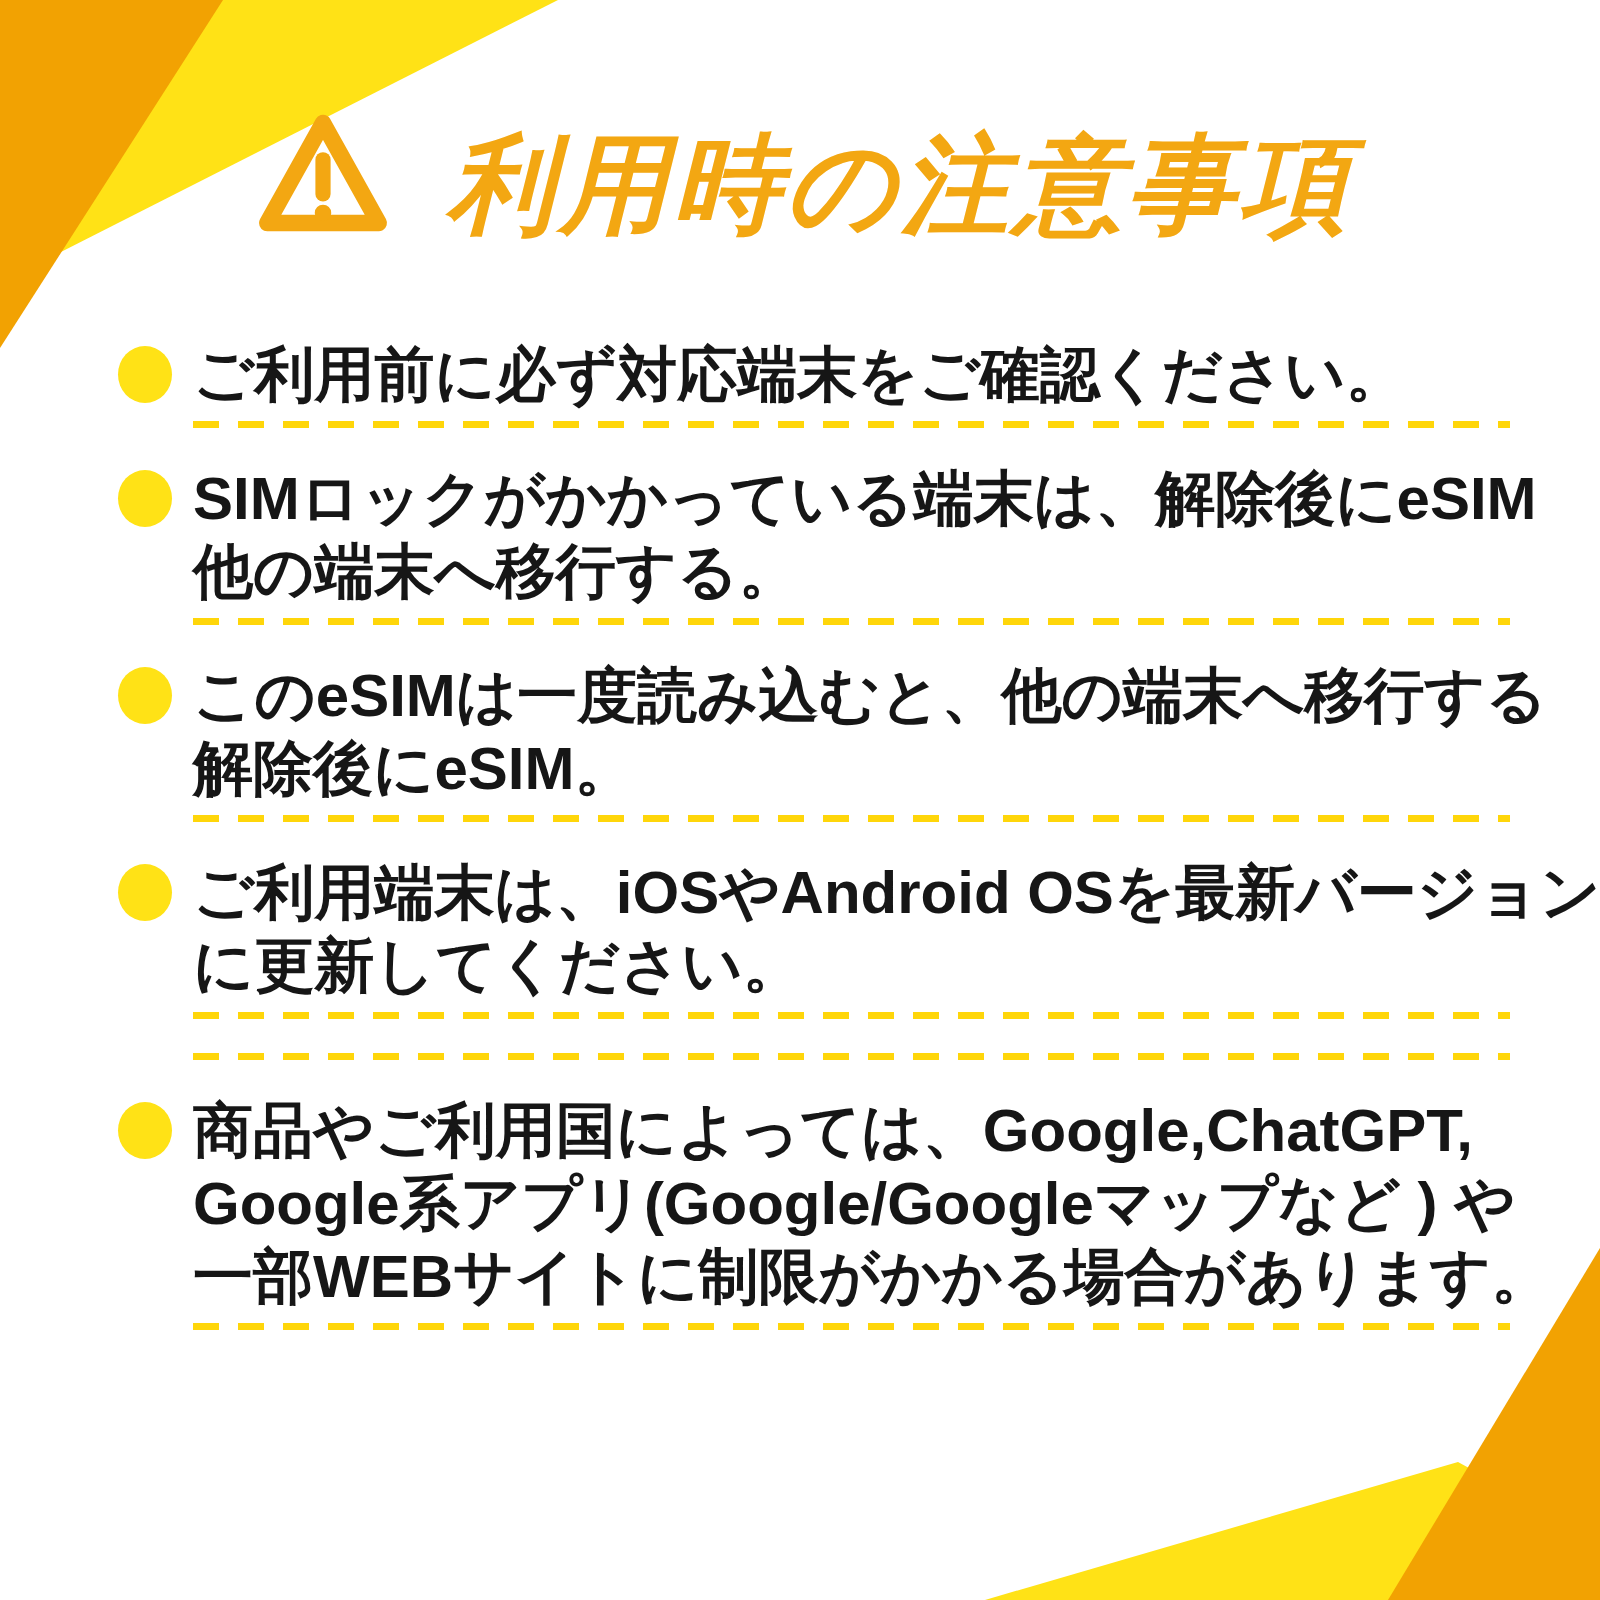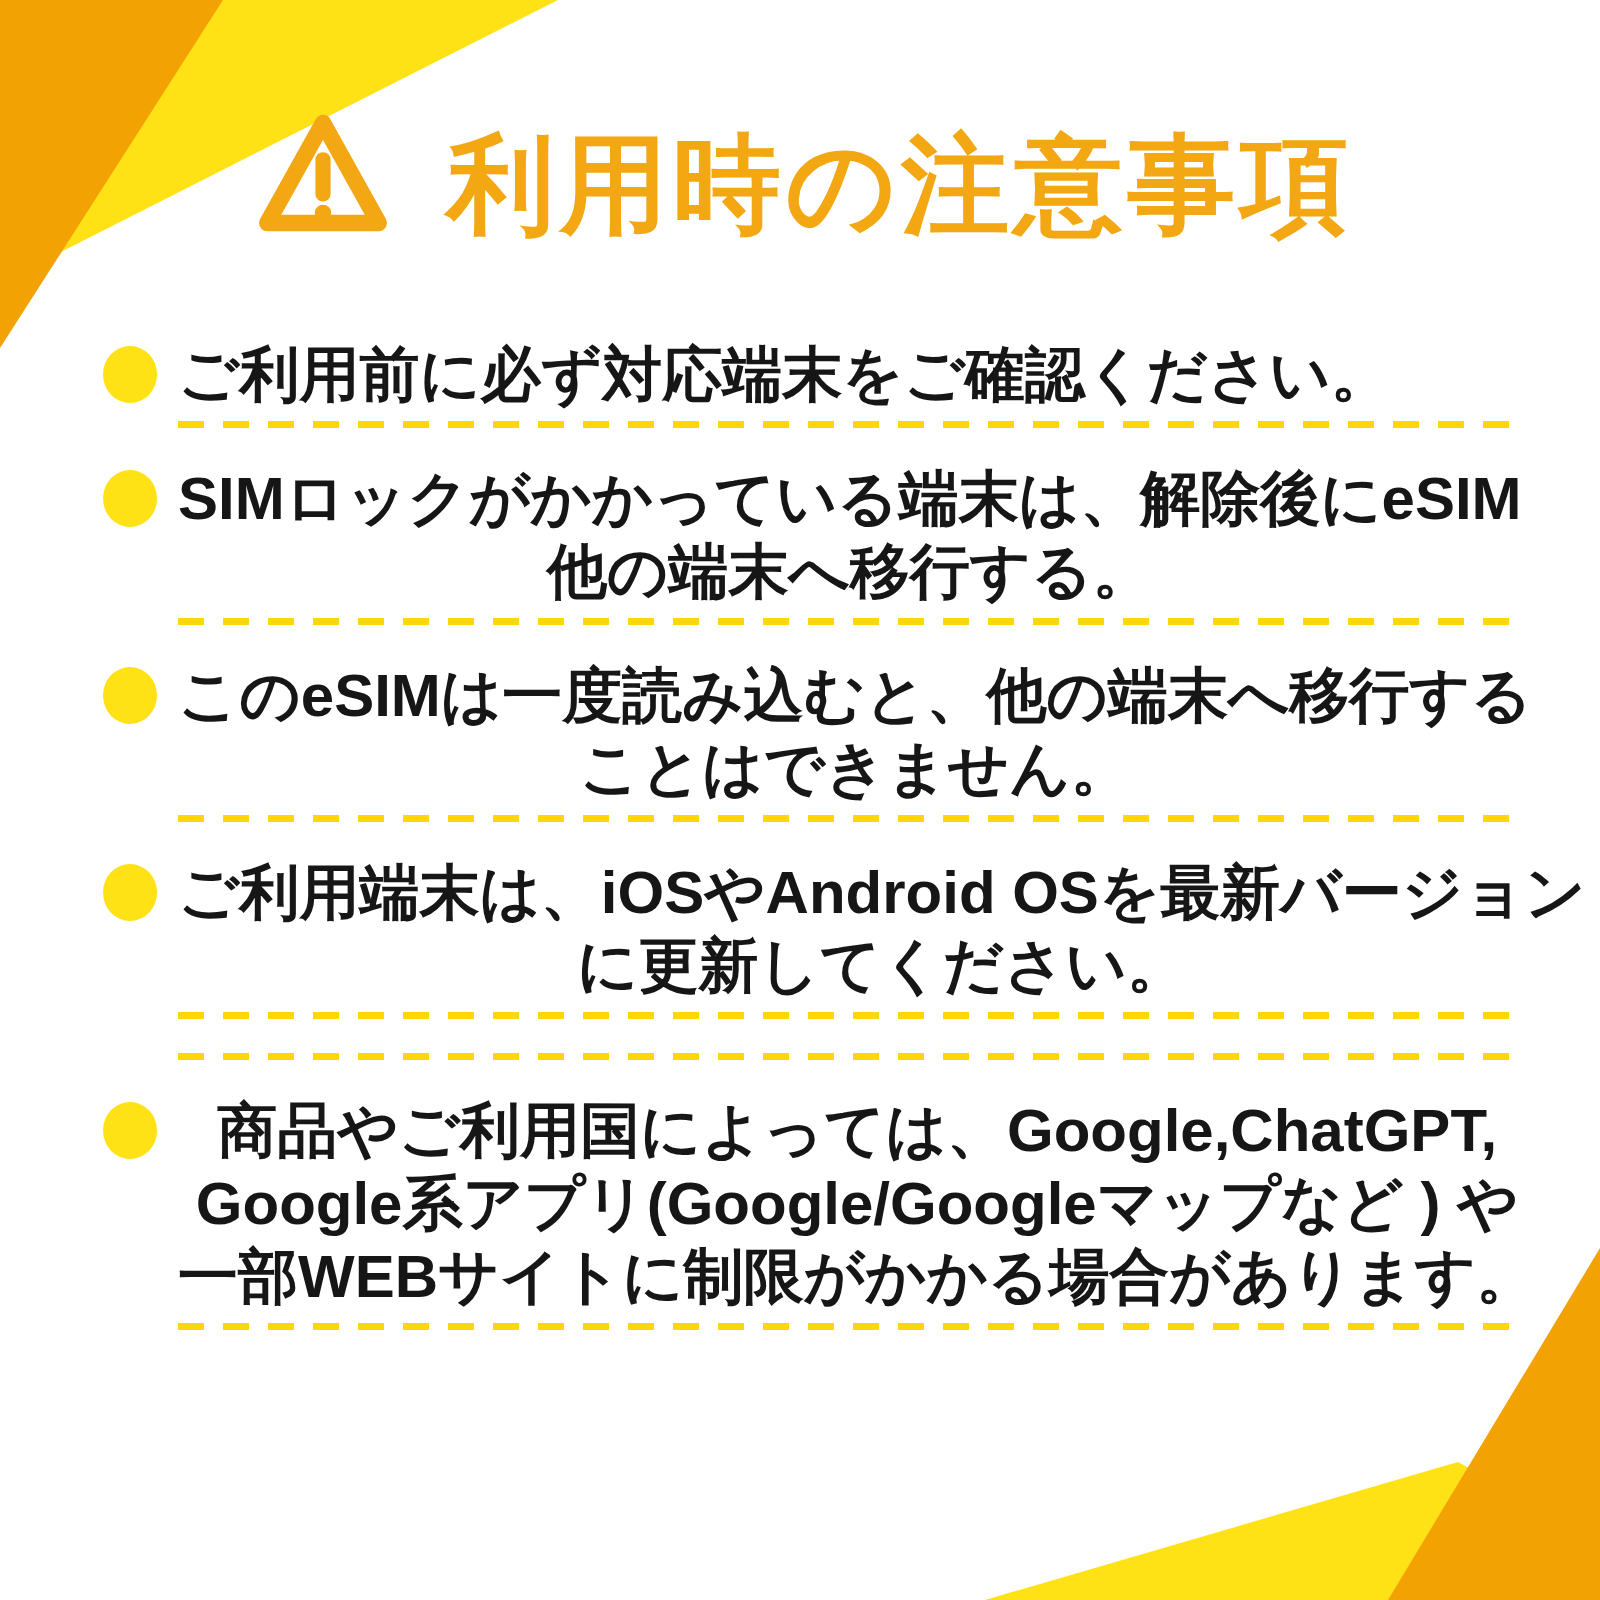--- a/index.html
+++ b/index.html
@@ -18,30 +18,31 @@
     position:relative;
     overflow:hidden;
   }
   .canvas{position:absolute;inset:0;width:1600px;height:1600px;}
   .deco{position:absolute;inset:0;z-index:0;}
   
   .header{
     position:absolute;top:92px;left:0;right:0;height:175px;
     display:flex;align-items:center;justify-content:center;gap:48px;
     z-index:2;
+    font-style:italic;
   }
   .warn-icon{width:152px;height:152px;flex:none;}
   .title{
     font-size:108px;font-weight:800;letter-spacing:5px;
     color:var(--title-orange);white-space:pre;line-height:1;
     padding-top:10px;
   }
   
   .items{
-    position:absolute;top:338px;left:103px;right:90px;z-index:2;text-align:center;
+    position:absolute;top:338px;left:118px;right:90px;z-index:2;
   }
   .item{display:flex;align-items:flex-start;}
   .bullet{
     flex:none;width:54px;height:57px;border-radius:50%;
     background:var(--yellow);margin:8px 21px 0 0;
   }
   .txt{
     font-size:60px;line-height:73px;font-weight:800;
     color:var(--text-black);white-space:pre;
   }
@@ -83,21 +84,21 @@
     <div class="item">
       <span class="bullet"></span>
       <p class="txt">SIMロックがかかっている端末は、解除後にeSIM
 他の端末へ移行する。</p>
     </div>
     <div class="dash"></div>
 
     <div class="item">
       <span class="bullet"></span>
       <p class="txt">このeSIMは一度読み込むと、他の端末へ移行する
-ことはできません。</p>
+解除後にeSIM。</p>
     </div>
     <div class="dash"></div>
 
     <div class="item">
       <span class="bullet"></span>
       <p class="txt">ご利用端末は、iOSやAndroid OSを最新バージョン
 に更新してください。</p>
     </div>
     <div class="dash"></div>
 

